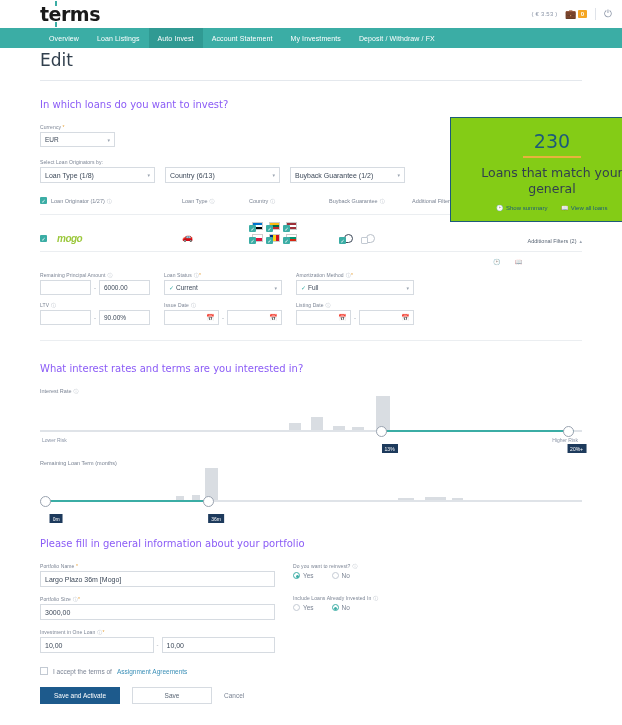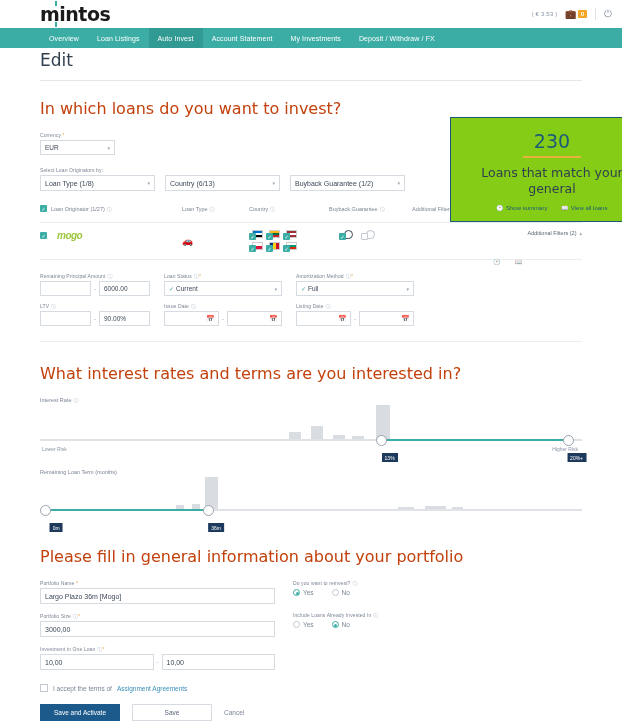--- a/index.html
+++ b/index.html
@@ -29,43 +29,43 @@
   
   .nav { height:20px; background:#3BADA5; display:flex; align-items:stretch; padding-left:40px; }
   .nav-item { color:#ffffff; font-size:7px; padding:0 9px; display:flex; align-items:center; white-space:nowrap; letter-spacing:0.1px;}
   .nav-item.active { background:#309a93; }
 
   
   .content { padding:0 40px; }
   h1.edit { font-size:17px; font-weight:normal; color:#32404e; margin:2px 0 10px 0; font-family:"DejaVu Sans", sans-serif;}
   .hr { height:1px; background:#e4e8ed; margin:0 0 18px 0; }
 
-  h2.sect { font-size:16px; font-weight:normal; color:#c2410c; margin:0 0 14px 0; font-family:"DejaVu Sans", sans-serif;}
+  h2.sect { font-size:10px; font-weight:normal; color:#8b5cf6; margin:0 0 14px 0; font-family:"DejaVu Sans", sans-serif;}
 
   .lbl { font-size:5px; color:#7b8494; margin-bottom:2px; letter-spacing:0.1px;}
   .req { color:#e8a33d; }
   .field { border:1px solid #d6dbe1; height:15px; background:#fff; font-size:6.5px; color:#3c4858;
            display:flex; align-items:center; padding:0 4px; position:relative;}
   .caret { position:absolute; right:4px; color:#9aa3b0; font-size:5px; }
   .chk-mini { color:#3BADA5; font-size:6px; margin-right:2px; }
 
   
   .sel-row { display:flex; gap:10px; margin-bottom:14px; }
   .sel-row .field { width:115px; height:16px; font-size:7px; }
 
   
   .cols { display:flex; align-items:center; font-size:5.5px; color:#7b8494; margin-bottom:10px;}
   .cols .c { display:flex; align-items:center; }
   .cb { width:7px; height:7px; background:#3BADA5; border-radius:1px; color:#fff;
         font-size:5px; display:flex; align-items:center; justify-content:center; margin-right:4px; flex:none;}
   .info { color:#b3bac4; font-size:5px; margin-left:2px;}
 
   
-  .orig { display:flex; align-items:flex-start; border-top:1px solid #ebeef1; border-bottom:1px solid #ebeef1;
-          padding:7px 0; margin-bottom:5px; }
+  .orig { display:flex; align-items:flex-end; border-top:1px solid #ebeef1; border-bottom:1px solid #ebeef1;
+          padding:7px 0; margin-bottom:12px; }
   .mogo { color:#9CC83D; font-weight:bold; font-size:10px; font-style:italic; margin-left:6px; letter-spacing:-0.5px;}
   .flags { display:grid; grid-template-columns:repeat(3, 15px); gap:2px; }
   .flagcell { position:relative; width:14px; height:10px; }
   .flagimg { position:absolute; right:0; top:0; width:11px; height:8px; border:0.5px solid #ccc;}
   .fcb { position:absolute; left:0; bottom:0; width:7px; height:7px; background:#3BADA5; border-radius:1px;
          color:#fff; font-size:5px; display:flex; align-items:center; justify-content:center; }
   .fcb.off { background:#fff; border:1px solid #c3cad3; }
   .bbg { display:flex; gap:8px; }
 
   
@@ -125,21 +125,21 @@
 </style>
 </head>
 <body>
 
 <div class="page">
 
   <div class="topbar">
     <div class="logo">
       <span class="dot"></span>
       <span class="dot2"></span>
-      <span>mintos</span>
+      <span>terms</span>
     </div>
     <div class="topright">
       <span class="balance">( € 3.53 )</span>
       <span class="cart">
         <span class="cart-ic">💼</span>
         <span class="cart-badge">0</span>
       </span>
       <span class="sep"></span>
       <span class="power">⏻</span>
     </div>

